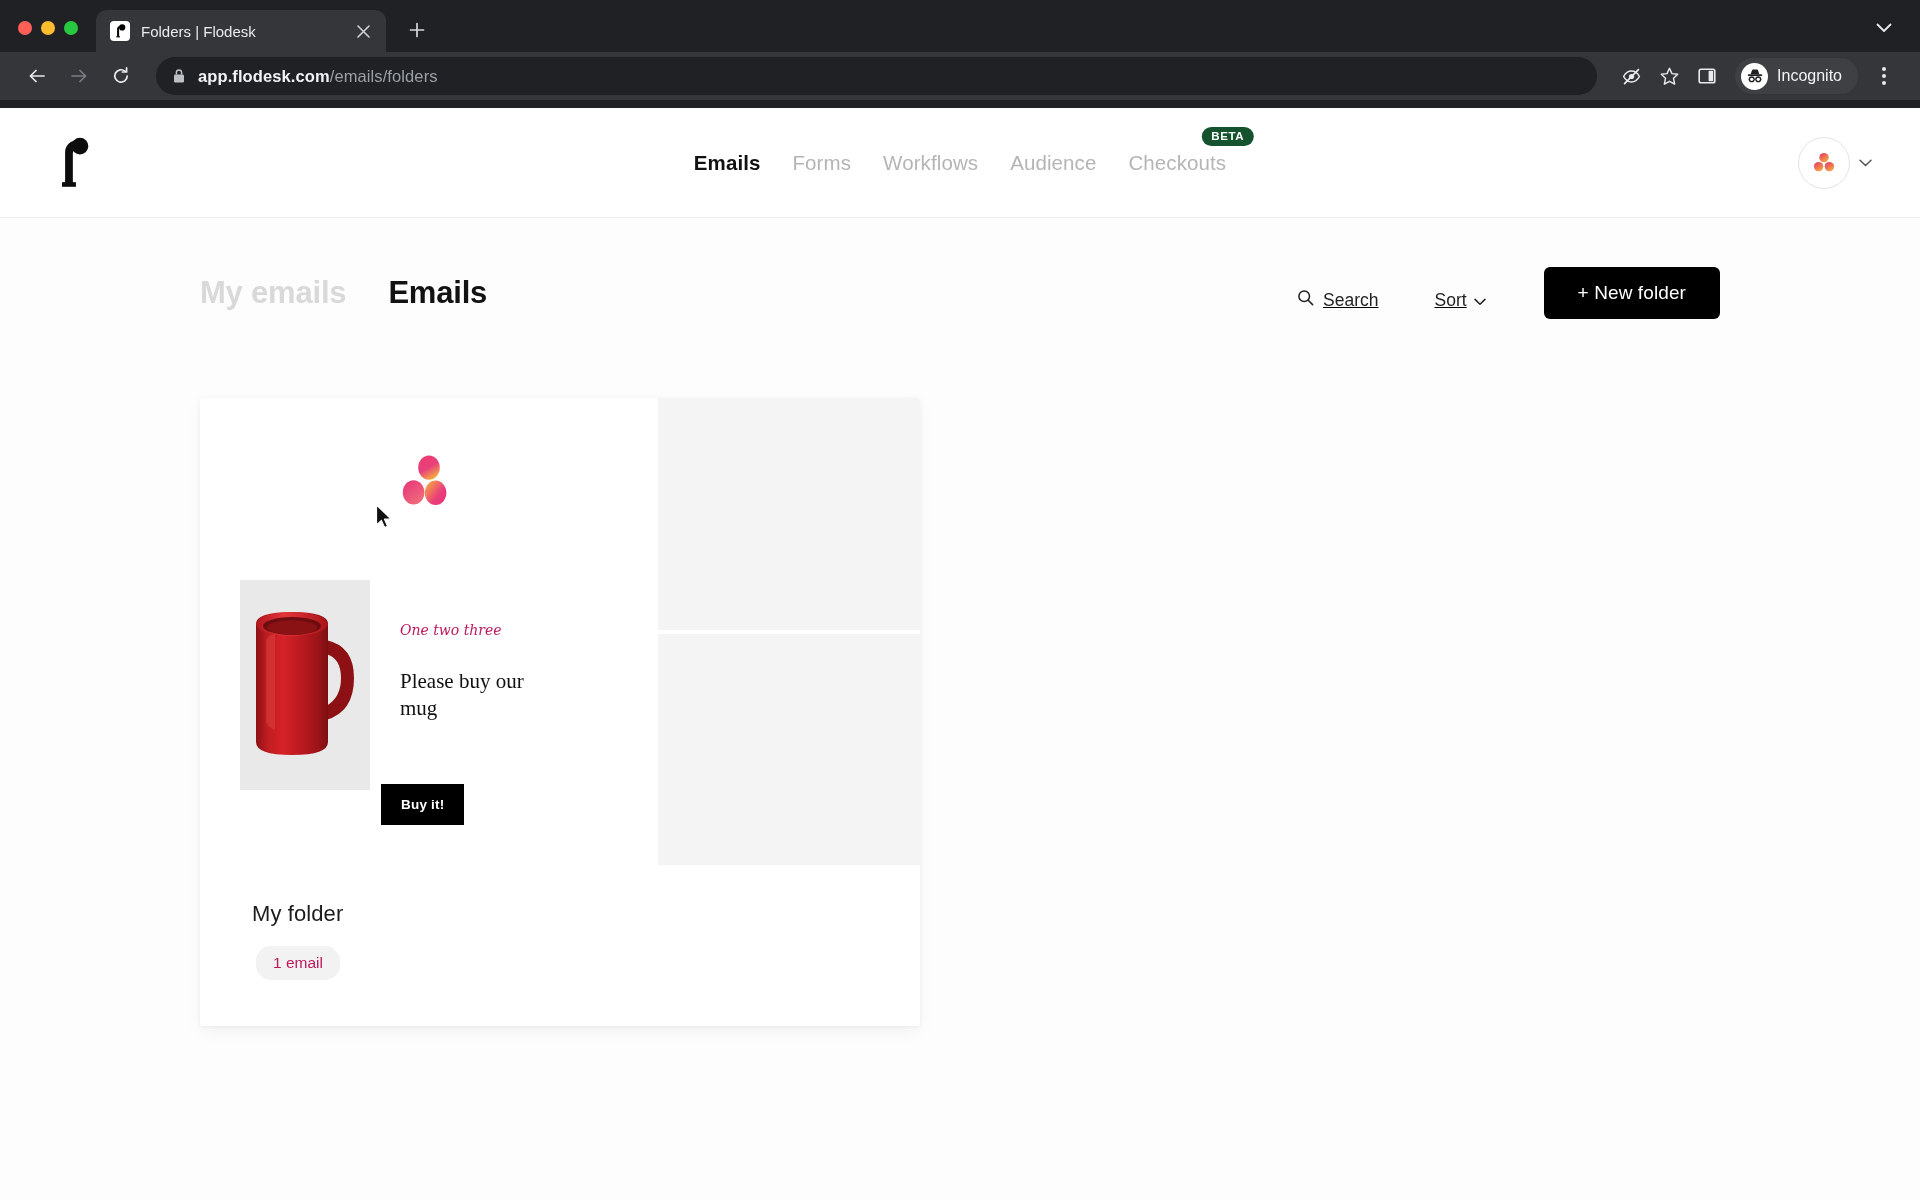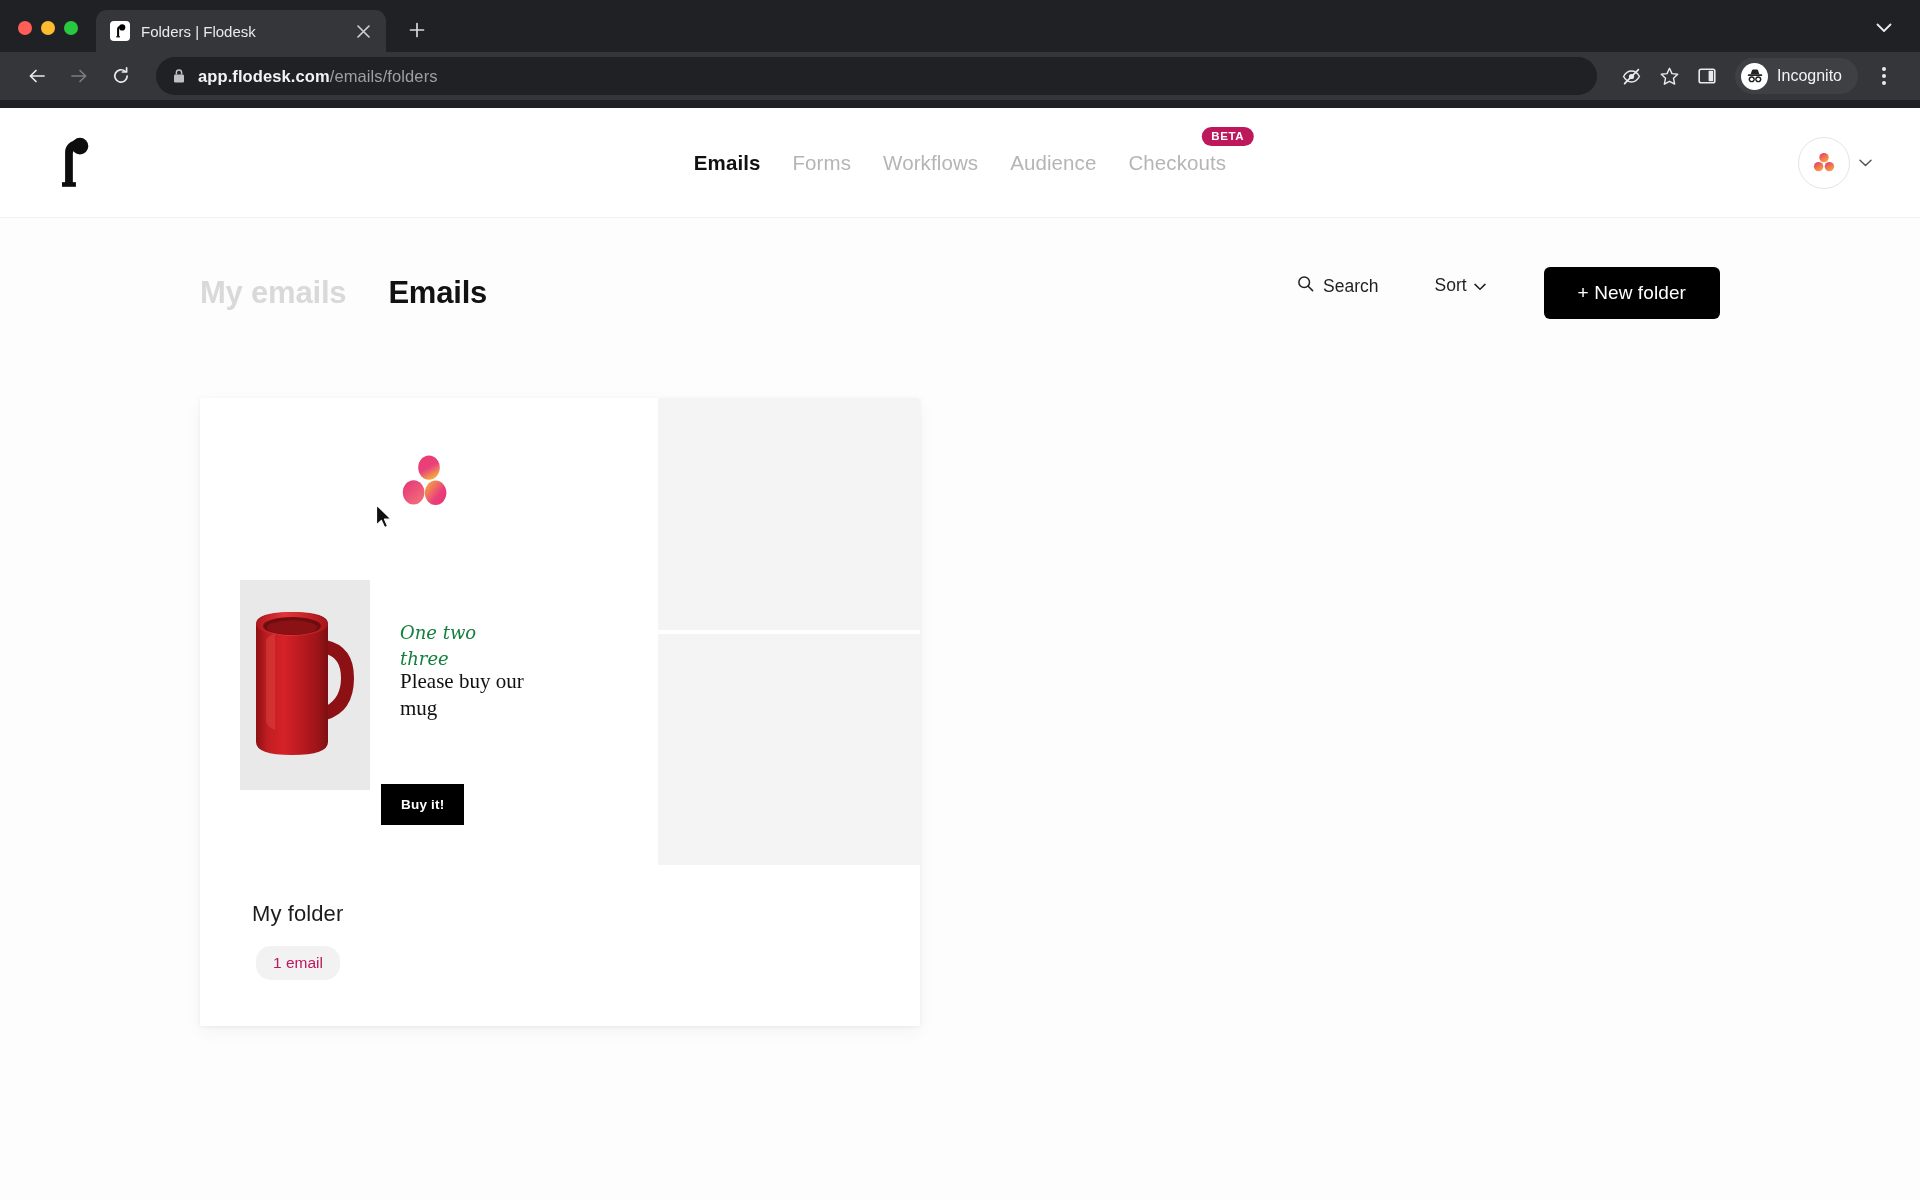--- a/index.html
+++ b/index.html
@@ -209,21 +209,21 @@
     color: #b5b5b5;
     letter-spacing: .1px;
     white-space: nowrap;
     position: relative;
   }
   .nav-item.active { color: #111111; font-weight: 600; }
   .beta-badge {
     position: absolute;
     top: -24px;
     right: -28px;
-    background: #be185d;
+    background: #14532d;
     color: #ffffff;
     font-size: 11.5px;
     font-weight: bold;
     letter-spacing: .6px;
     border-radius: 11px;
     padding: 4px 10px 4px 10px;
     line-height: 1;
   }
   .header-right {
     position: absolute;
@@ -264,22 +264,23 @@
     white-space: nowrap;
   }
   .page-tab.active { color: #121212; }
 
   .bar-right {
     position: absolute;
     right: 200px;
     top: 50%;
     transform: translateY(-50%);
     display: flex;
-    align-items: flex-start;
+    align-items: flex-end;
     gap: 0;
+    text-decoration: underline;
   }
   .search-btn {
     display: flex;
     align-items: center;
     gap: 9px;
     font-size: 17.5px;
     color: #1f1f1f;
     padding: 8px 12px;
     white-space: nowrap;
   }
@@ -360,22 +361,22 @@
     height: 210px;
     background: #e8e8e8;
     overflow: hidden;
   }
   .hand-text {
     position: absolute;
     left: 200px;
     top: 222px;
     font-family: "DejaVu Serif", serif;
     font-style: italic;
-    font-size: 18px;
-    color: #15803d;
+    font-size: 14px;
+    color: #be185d;
     line-height: 1.45;
     width: 130px;
   }
   .serif-text {
     position: absolute;
     left: 200px;
     top: 270px;
     font-family: "Liberation Serif", serif;
     font-size: 21px;
     color: #111111;

